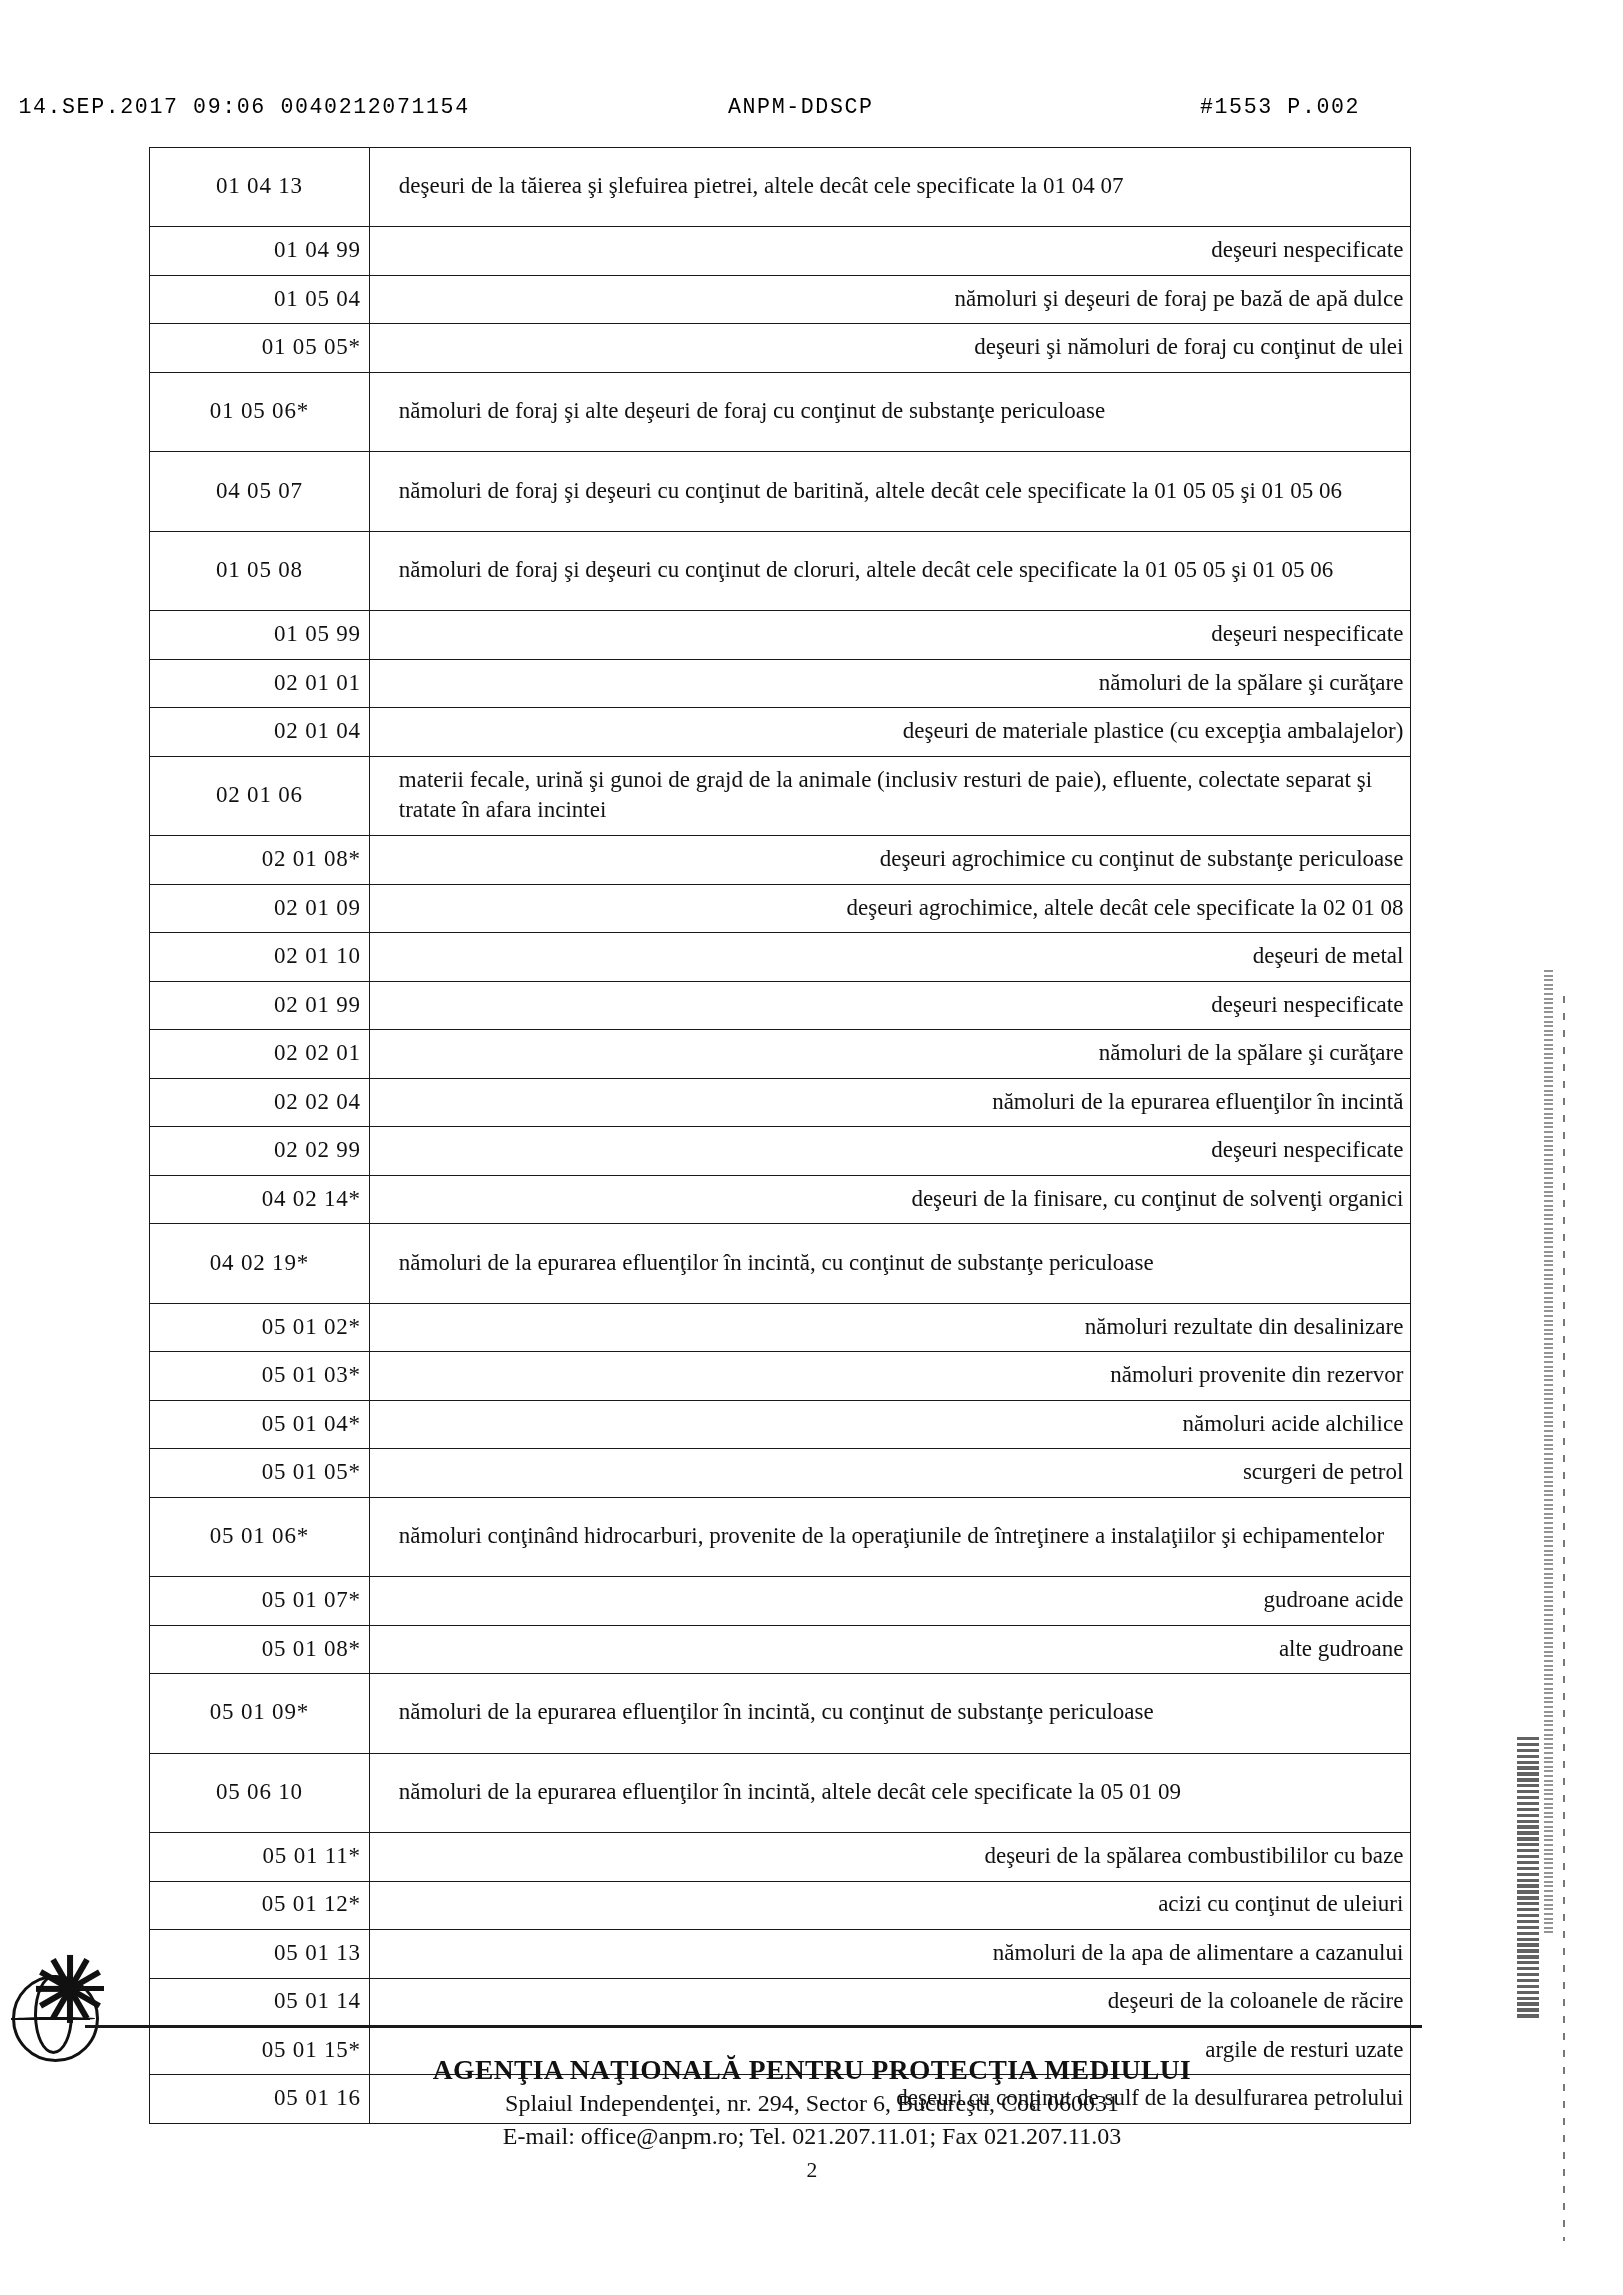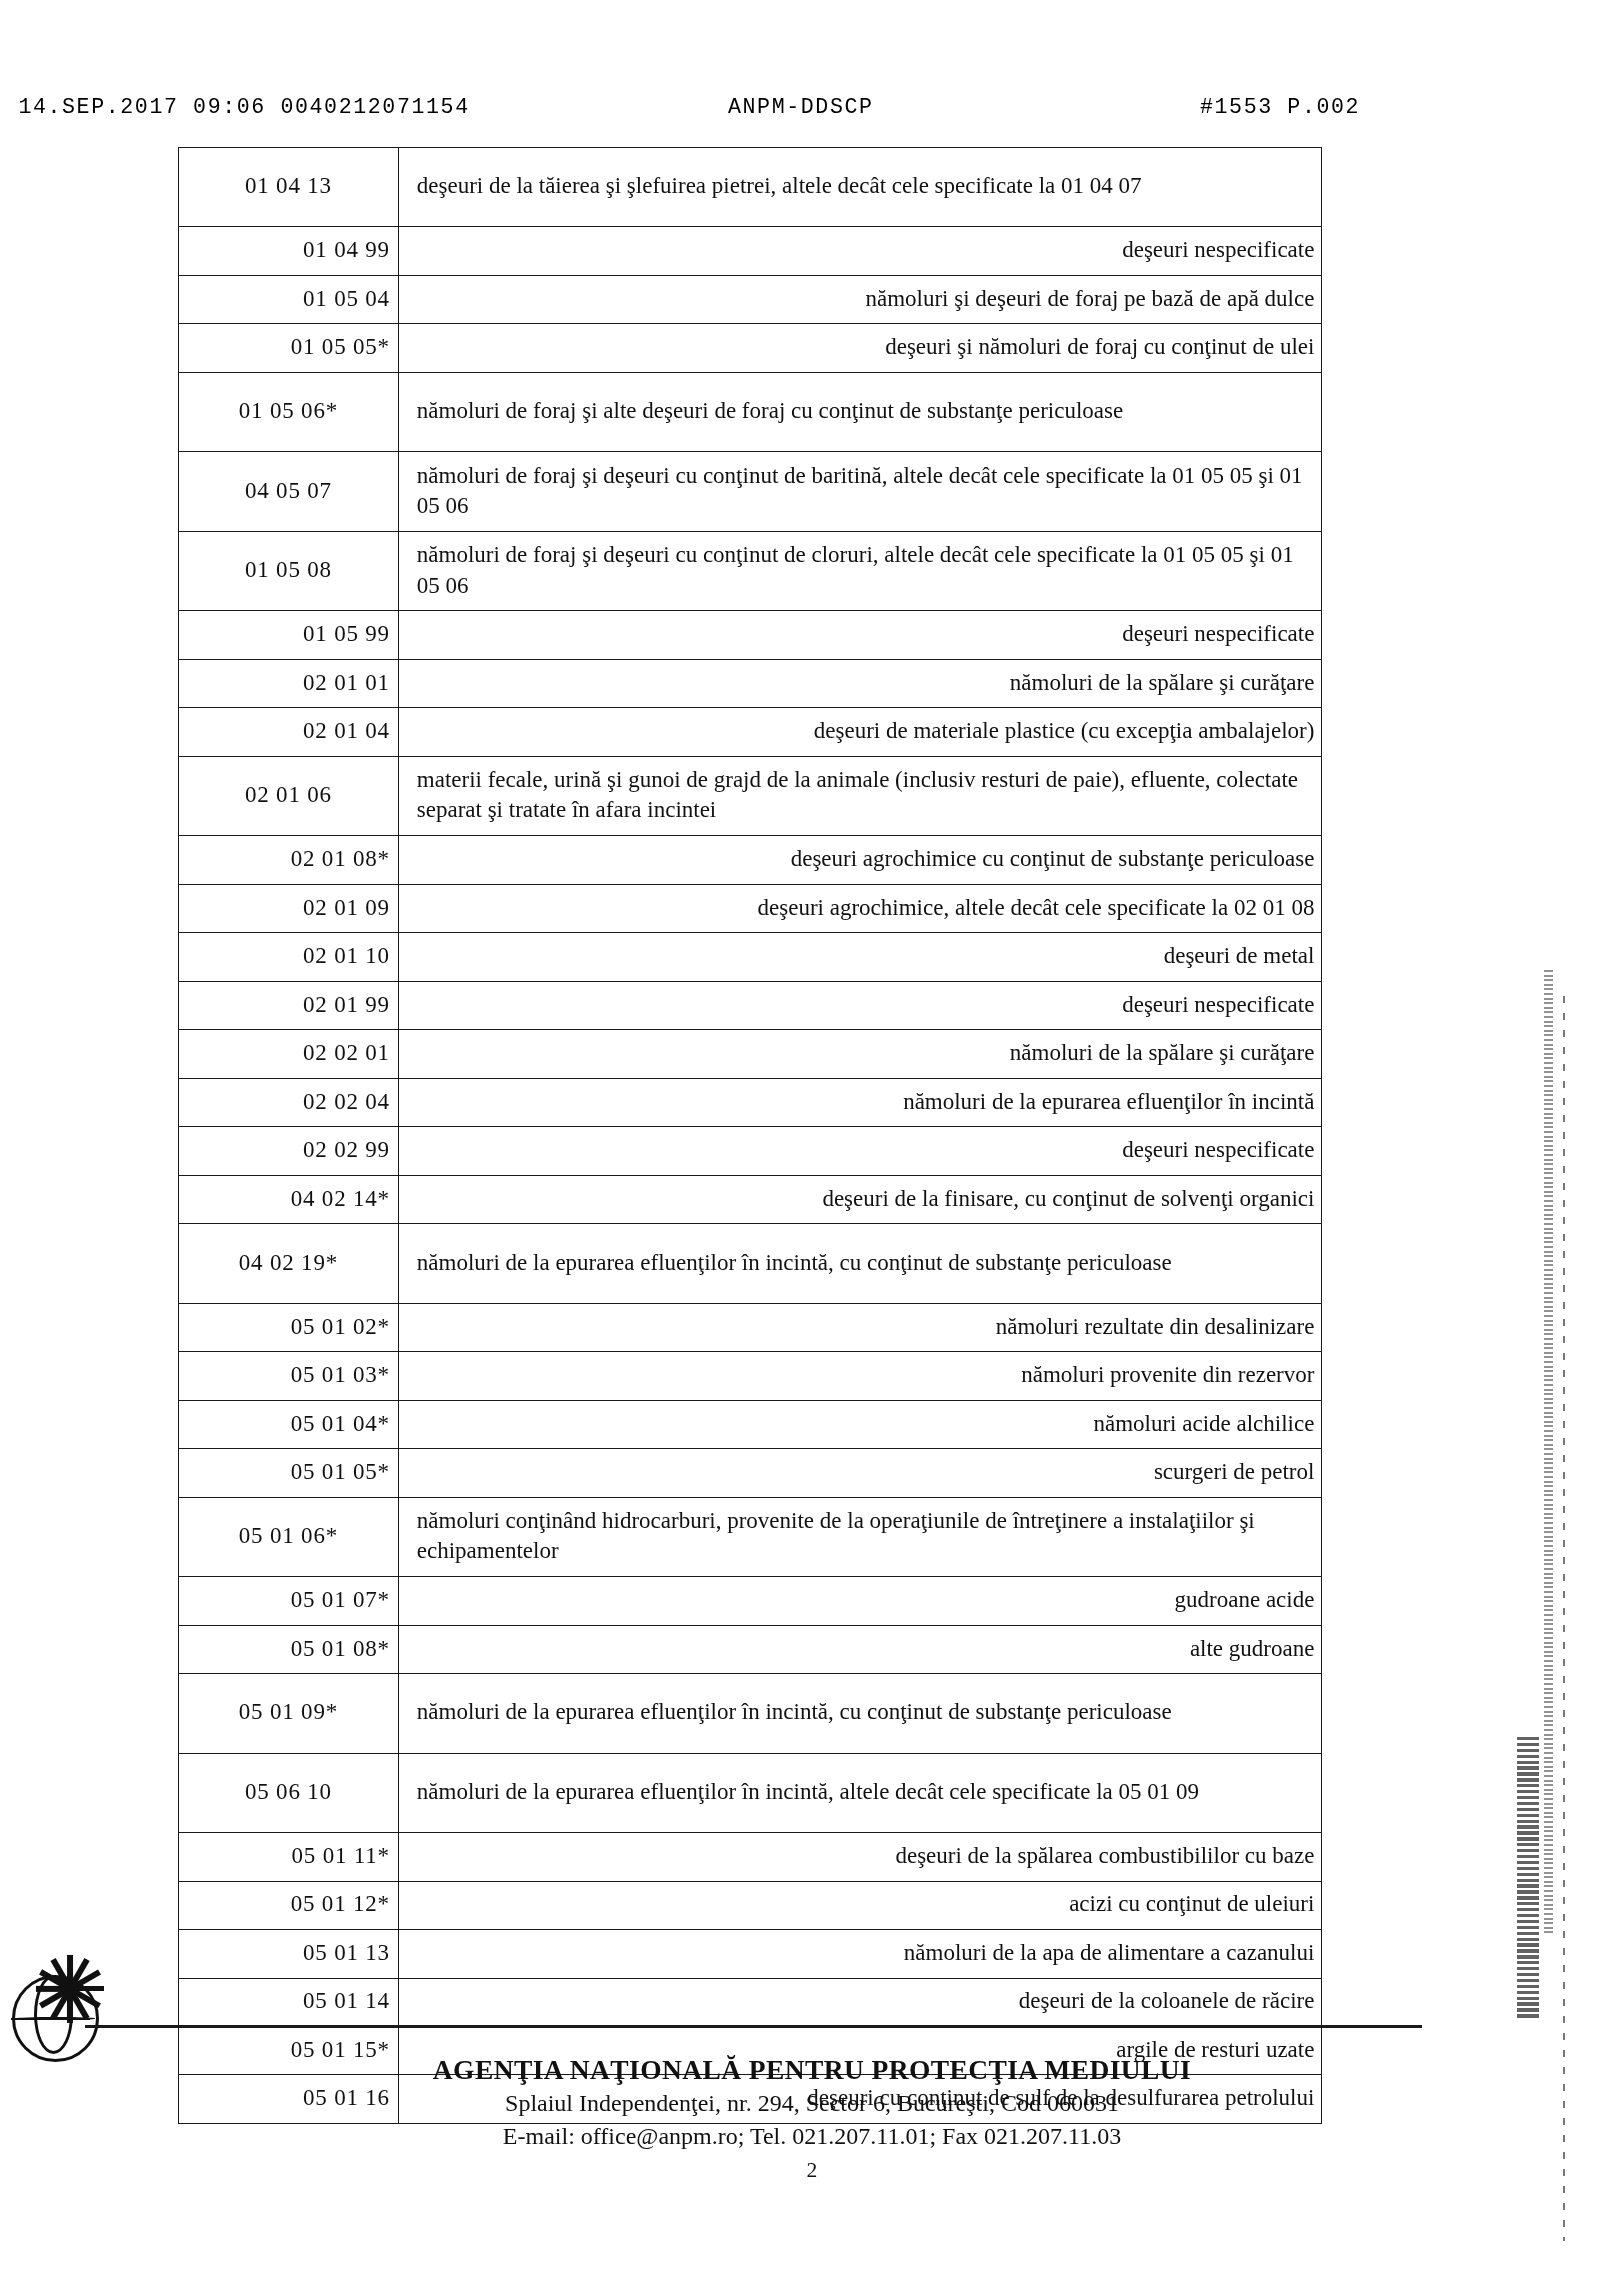--- a/index.html
+++ b/index.html
@@ -32,22 +32,21 @@
   }
   .fax-header .fax-left   { position: absolute; left: 18.4px;   white-space: nowrap; }
   .fax-header .fax-center { position: absolute; left: 728px; white-space: nowrap; }
   .fax-header .fax-right  { position: absolute; left: 1200px; white-space: nowrap; }
 
   
   .table-wrap {
     position: absolute;
     top: 147px;
     left: 149px;
-    width: 1144px;
-    margin-left: 29px;
+    width: 1262px;
   }
   table.codes {
     border-collapse: collapse;
     width: 100%;
     table-layout: fixed;
   }
   table.codes td {
     border: 1.3px solid #1a1a1a;
     vertical-align: middle;
     font-size: 23px;
@@ -55,21 +54,21 @@
     padding: 4.6px 7.9px 5.9px 7.9px;
   }
   table.codes td.code {
     width: 203px;
     text-align: center;
     white-space: nowrap;
     letter-spacing: 0.8px;
   }
   table.codes td.desc {
     text-align: left;
-    padding-left: 18px;
+    padding-left: 29px;
     padding-right: 6.6px;
   }
   
   table.codes tr.r-tall td { height: 68px; }
   table.codes tr.r-short td { height: 37px; text-align: right; }
 
   
   .footer-rule {
     position: absolute;
     left: 85px;

